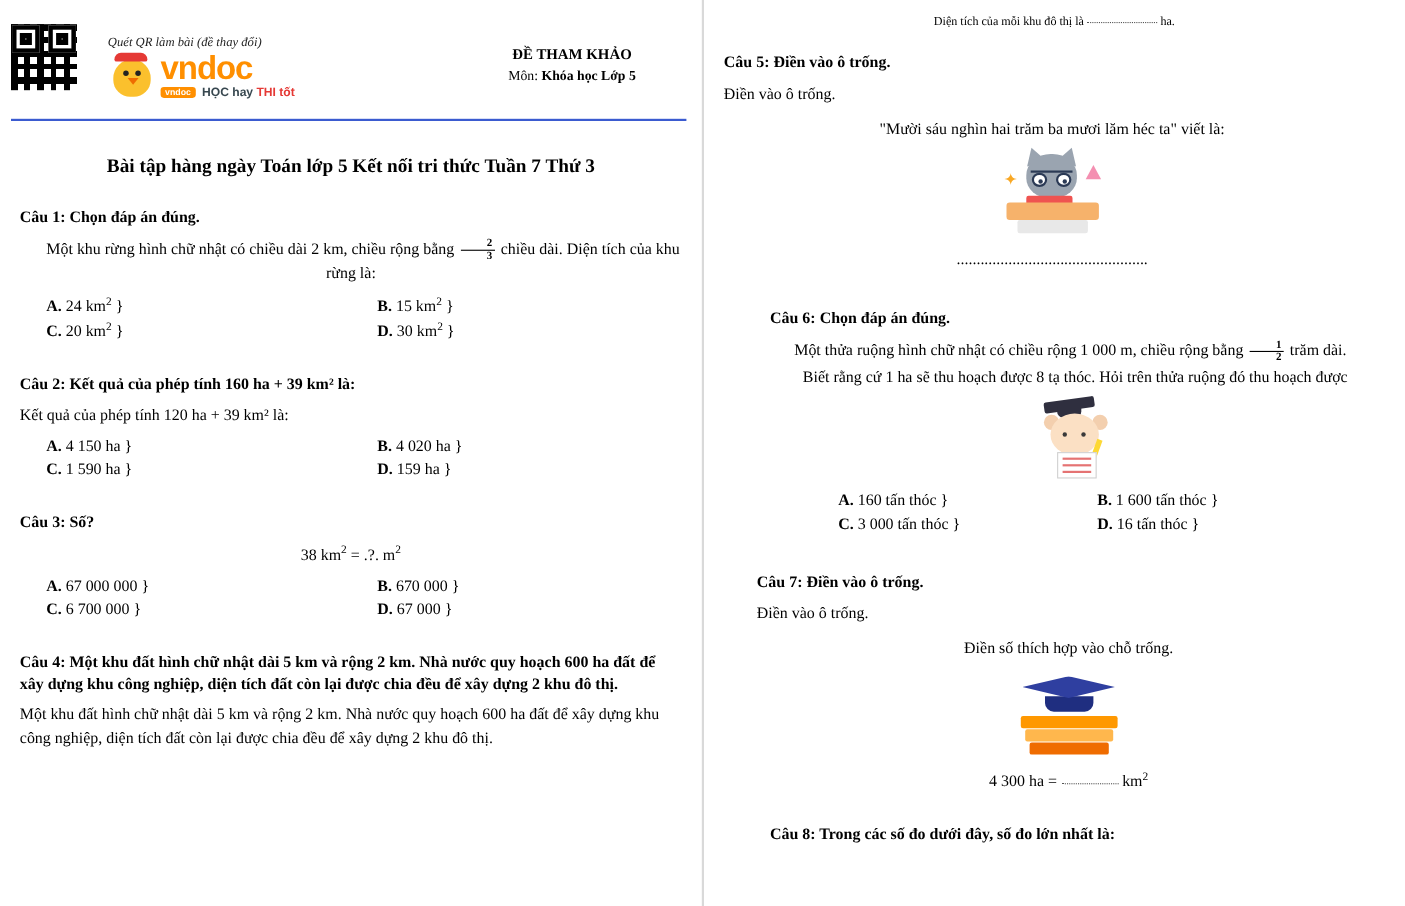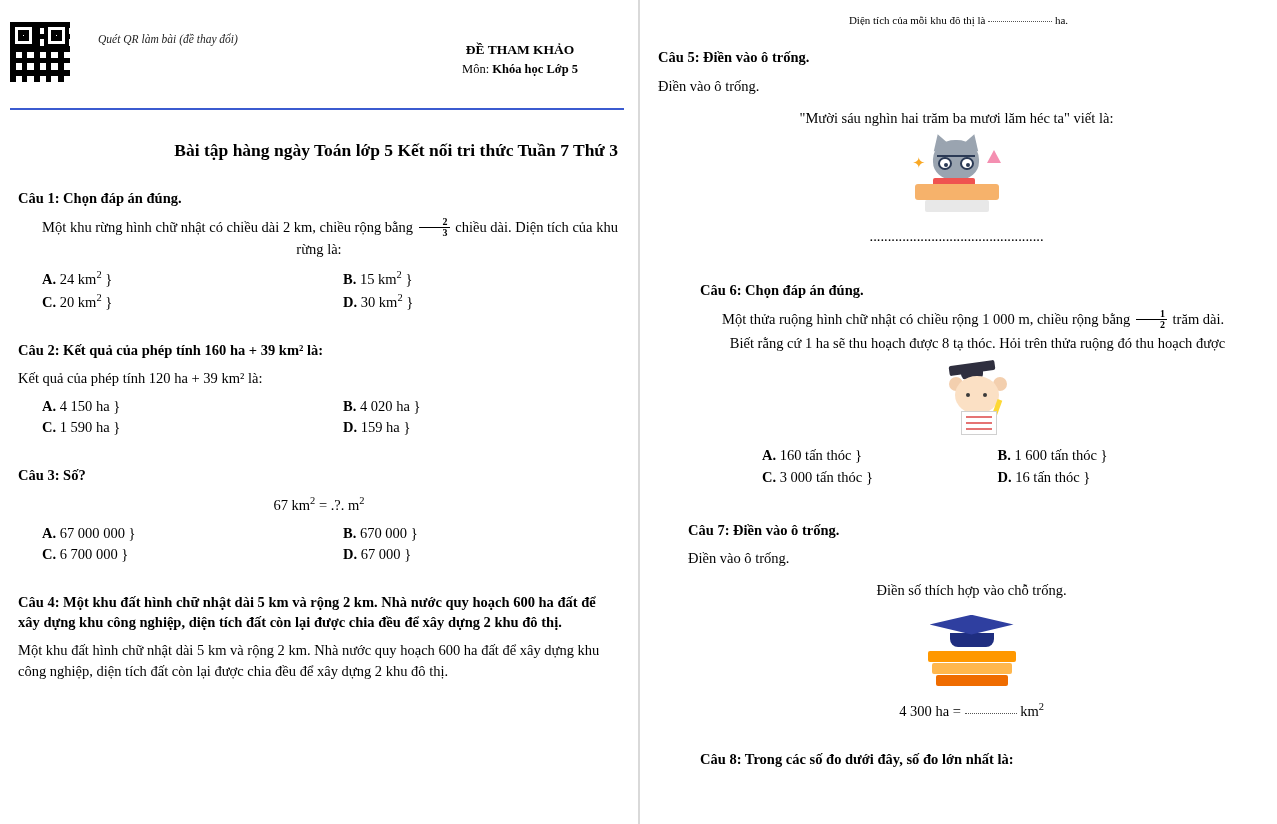--- a/index.html
+++ b/index.html
@@ -155,21 +155,21 @@
   .hdr-right .t1 {
     font-weight: bold;
     font-size: 13.5px;
   }
   .hdr-right .t2 {
     font-size: 12.5px;
   }
   .hdr-right .t2 b { font-weight: bold; }
 
   .doc-title {
-    text-align: right;
+    text-align: center;
     font-weight: bold;
     font-size: 17.5px;
     margin: 30px 20px 0 20px;
   }
 
   .qblock { margin: 0 18px 0 18px; }
   .qhead {
     font-weight: bold;
     font-size: 14.5px;
     margin-top: 28px;
@@ -371,20 +371,37 @@
 </head>
 <body>
 
 <div class="page">
 
   <div class="col col-left">
 
     <div class="doc-header">
       <div class="qr"></div>
       <div class="qr-note">Quét QR làm bài (đề thay đổi)</div>
+      <div class="logo-wrap">
+        <div class="chick">
+          <div class="chick-body"></div>
+          <div class="chick-hat"></div>
+          <div class="chick-eye"></div>
+          <div class="chick-eye2"></div>
+          <div class="chick-beak"></div>
+        </div>
+        <div class="logo-text">
+          <div class="logo-vndoc">vndoc</div>
+          <div class="logo-sub">
+            <span class="logo-badge">vndoc</span>
+            <span class="hh">HỌC hay</span>
+            <span class="tt">THI tốt</span>
+          </div>
+        </div>
+      </div>
       <div class="hdr-right">
         <div class="t1">ĐỀ THAM KHẢO</div>
         <div class="t2">
           <span>Môn:</span>
           <b>Khóa học Lớp 5</b>
         </div>
       </div>
     </div>
 
     <div class="doc-title">Bài tập hàng ngày Toán lớp 5 Kết nối tri thức Tuần 7 Thứ 3</div>
@@ -450,21 +467,21 @@
             <b>D.</b>
             <span>159 ha }</span>
           </div>
         </div>
       </div>
     </div>
 
     <div class="qblock">
       <div class="qhead">Câu 3: Số?</div>
       <div class="qbody center">
-        <span>67 km</span><sup>2</sup>
+        <span>38 km</span><sup>2</sup>
         <span>= .?. m</span><sup>2</sup>
       </div>
       <div class="opts">
         <div class="opt-row">
           <div class="opt">
             <b>A.</b>
             <span>67 000 000 }</span>
           </div>
           <div class="opt">
             <b>B.</b>

